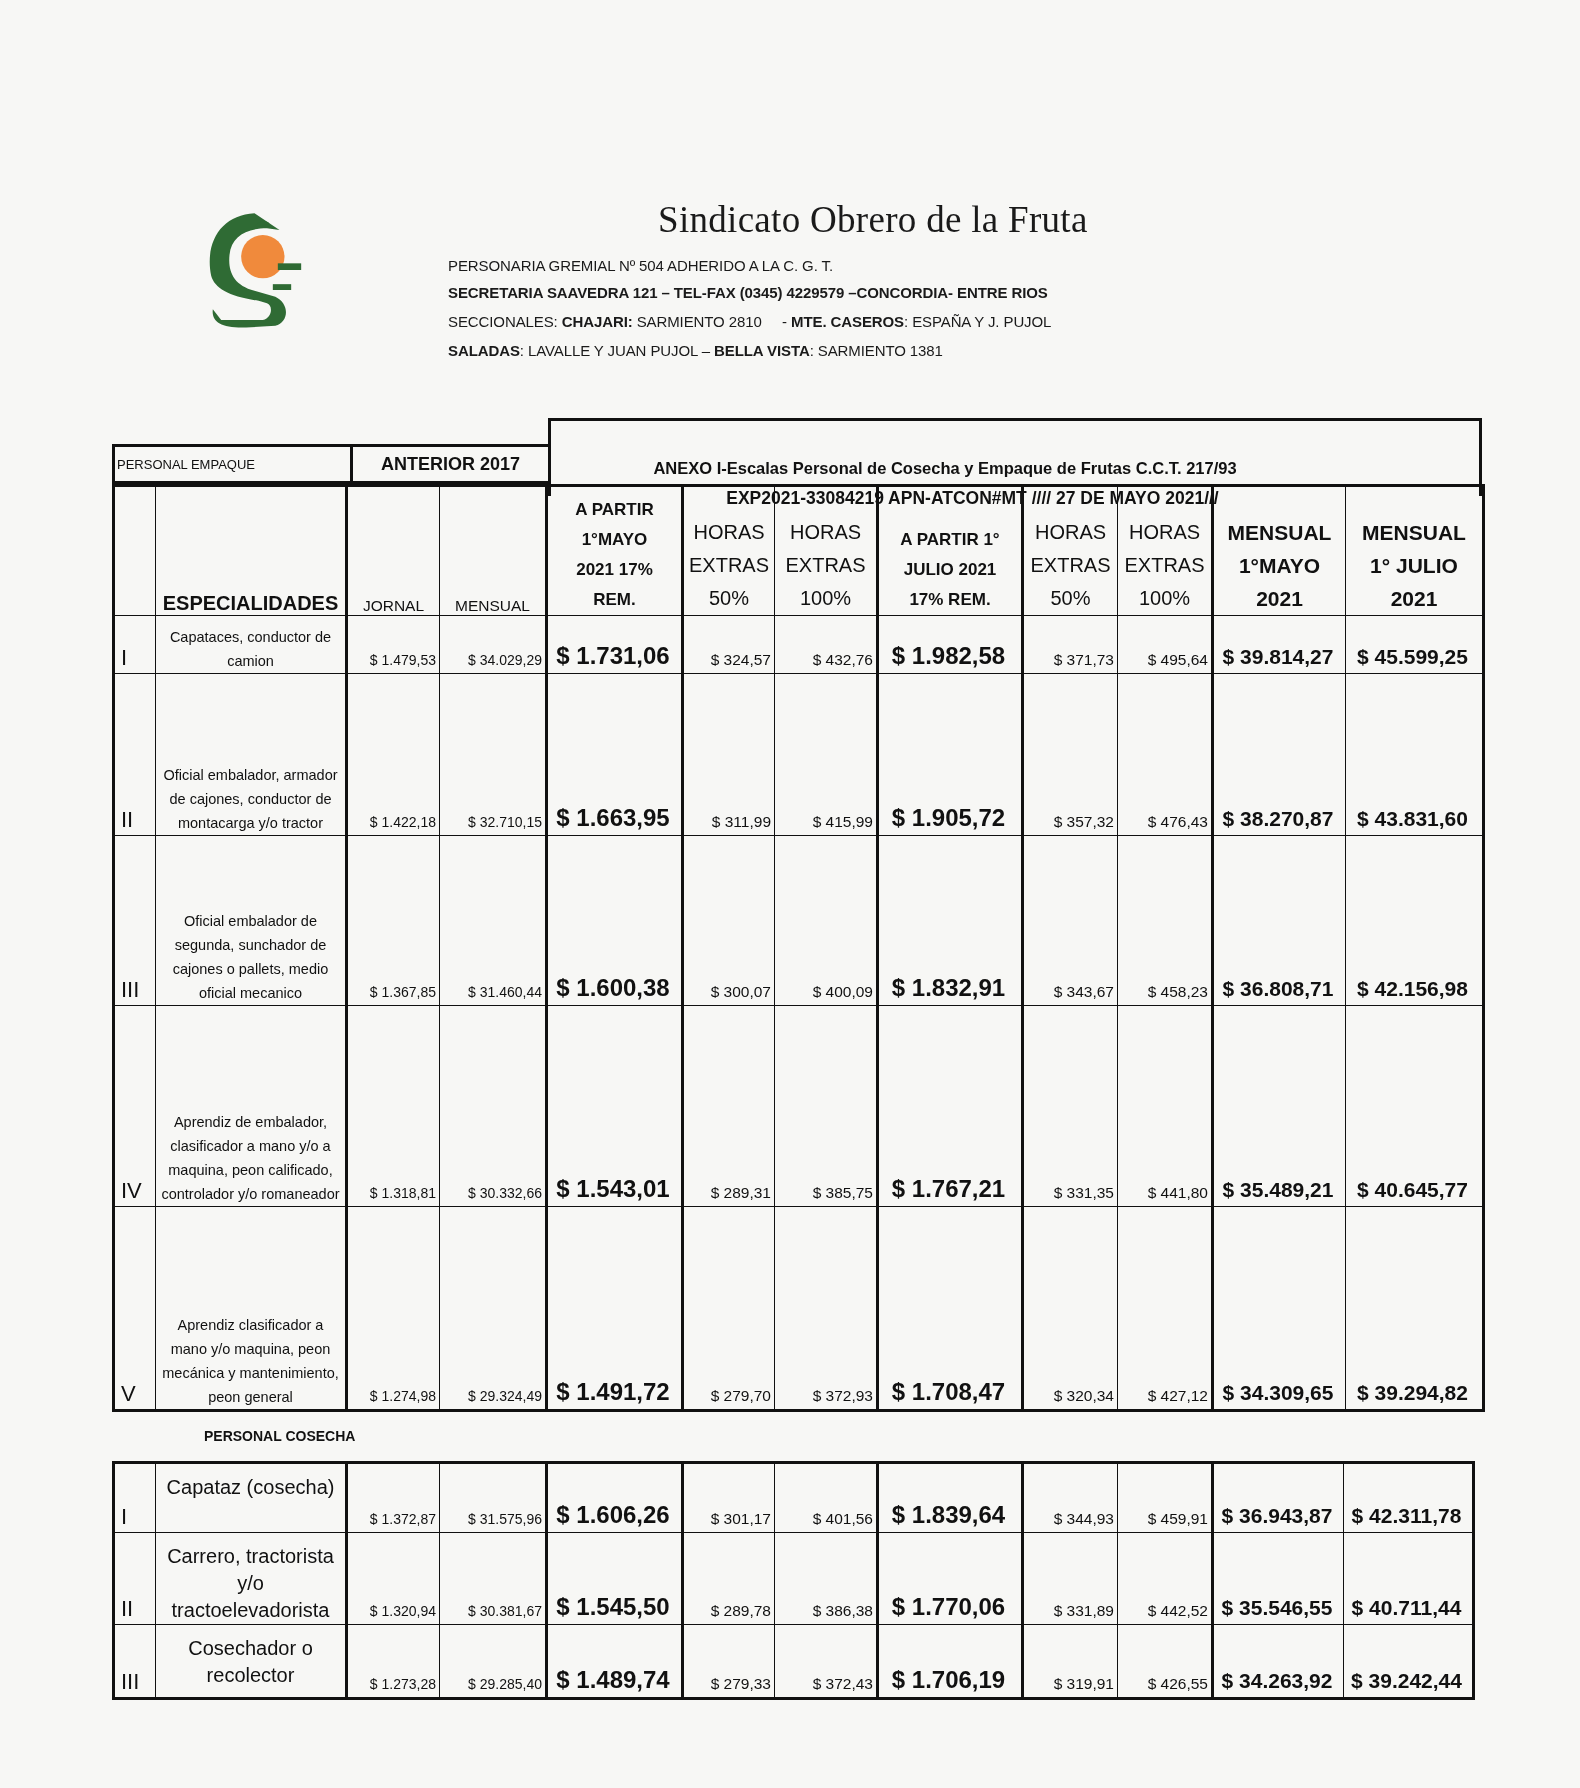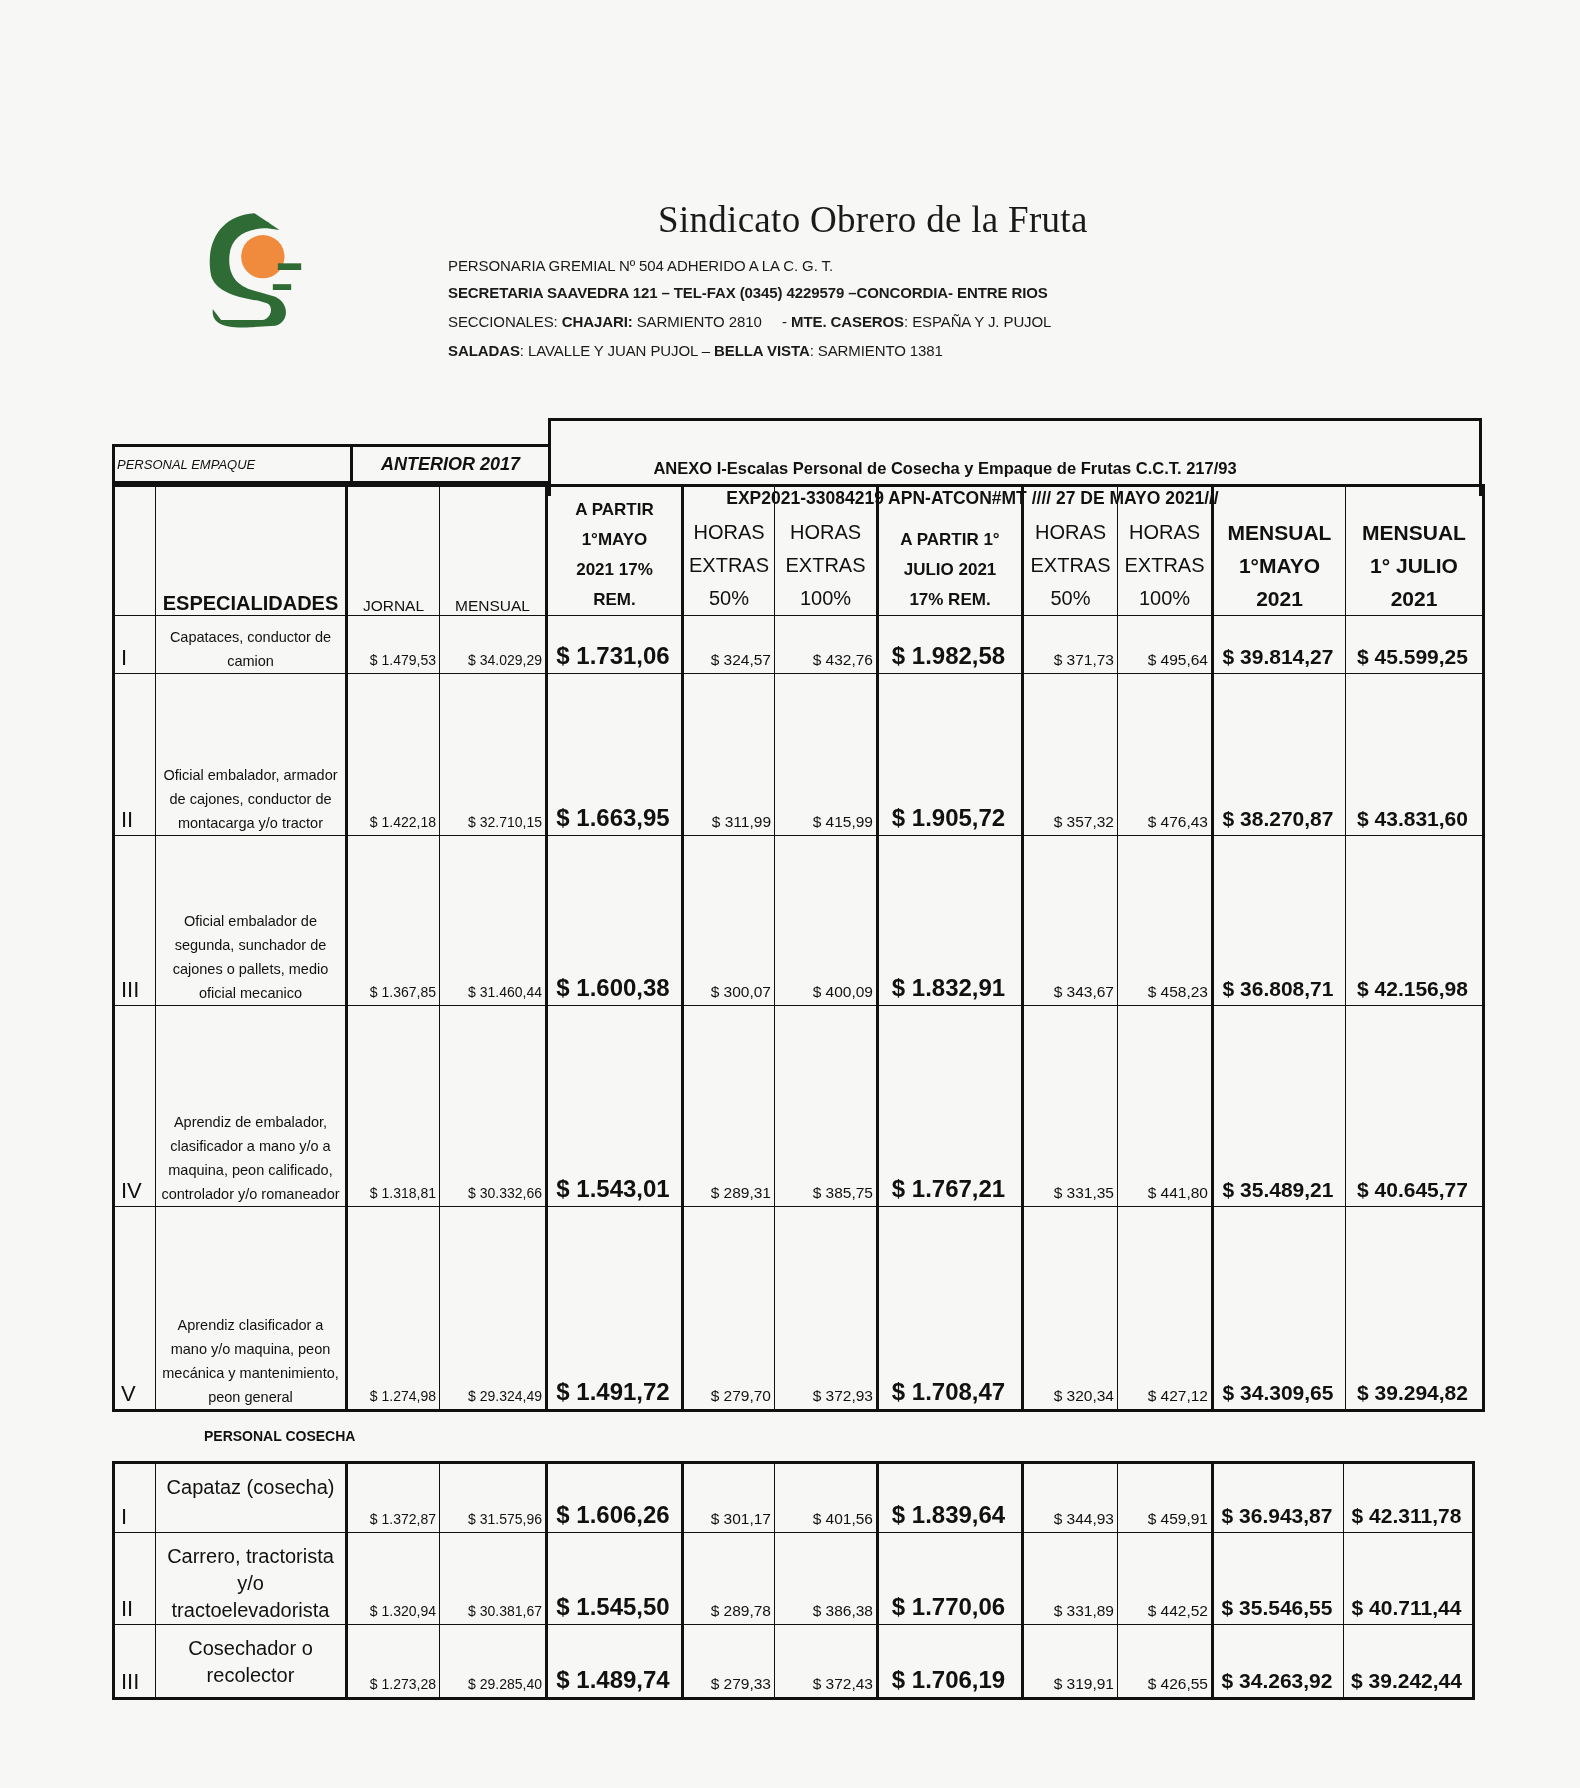--- a/index.html
+++ b/index.html
@@ -36,21 +36,20 @@
   .annex-line1, .annex-line2 {
     position: absolute; left: 0; right: 0; text-align: center; font-weight: bold; font-size: 16.5px; margin-top: 30px;
   }
   .annex-line1 { top: 8px; padding-right: 140px; }
   .annex-line2 { top: 37px; font-size: 17.5px; padding-right: 85px; }
 
   .topleft {
     position: absolute; left: 112px; top: 444px; width: 436px; height: 40px;
     border: 3px solid #111; border-right: none; box-sizing: border-box;
     display: flex;
-    font-style: italic;
   }
   .topleft .tl-a {
     width: 233px; border-right: 3px solid #111; font-size: 13px; display: flex; align-items: center; padding-left: 2px;
   }
   .topleft .tl-b {
     flex: 1; font-weight: bold; font-size: 18px; display: flex; align-items: center; justify-content: center;
   }
 
   table.grid {
     position: absolute; border-collapse: collapse; table-layout: fixed;

